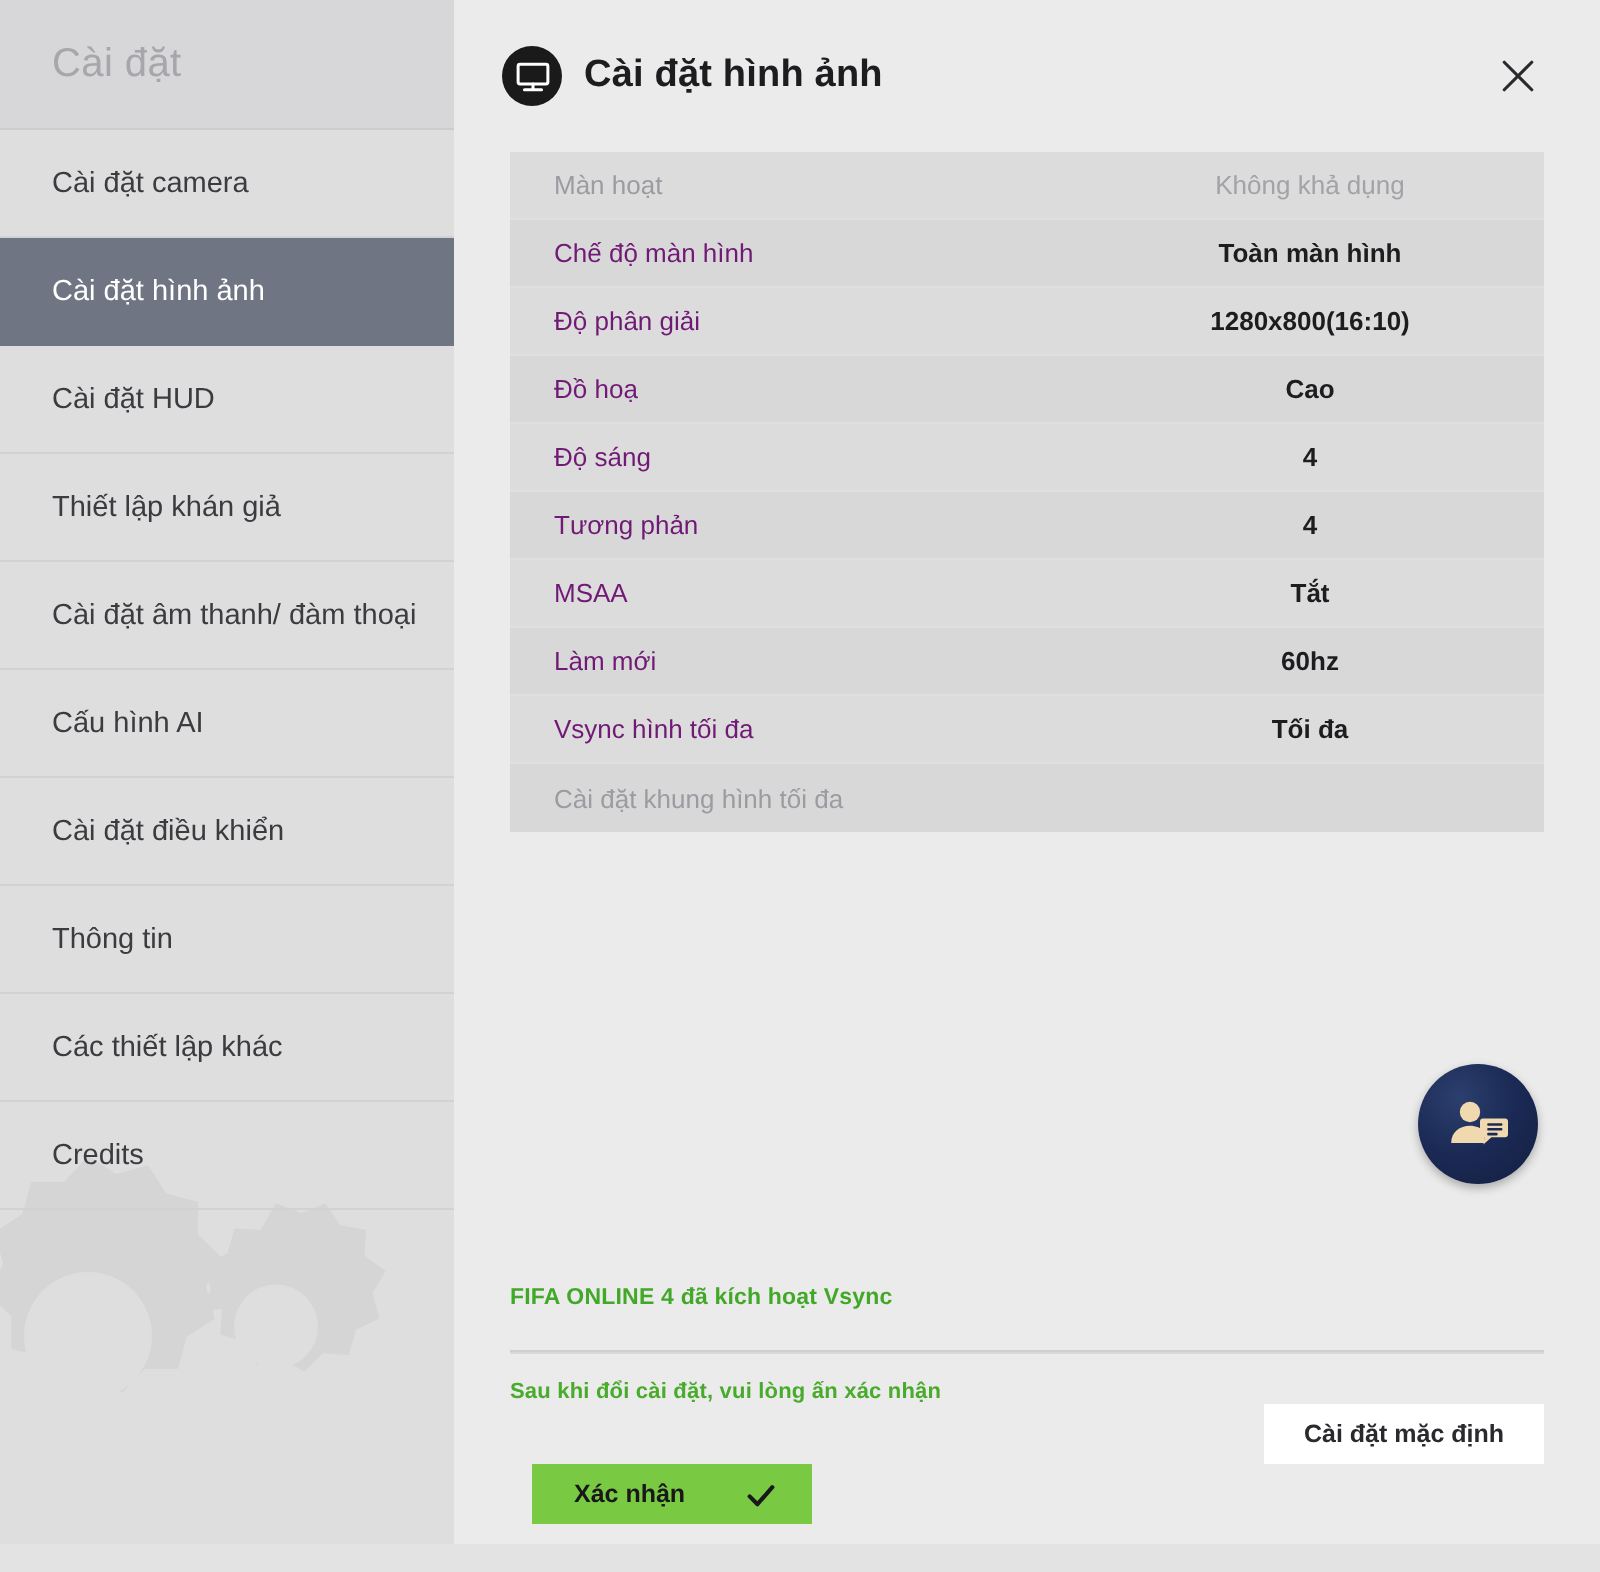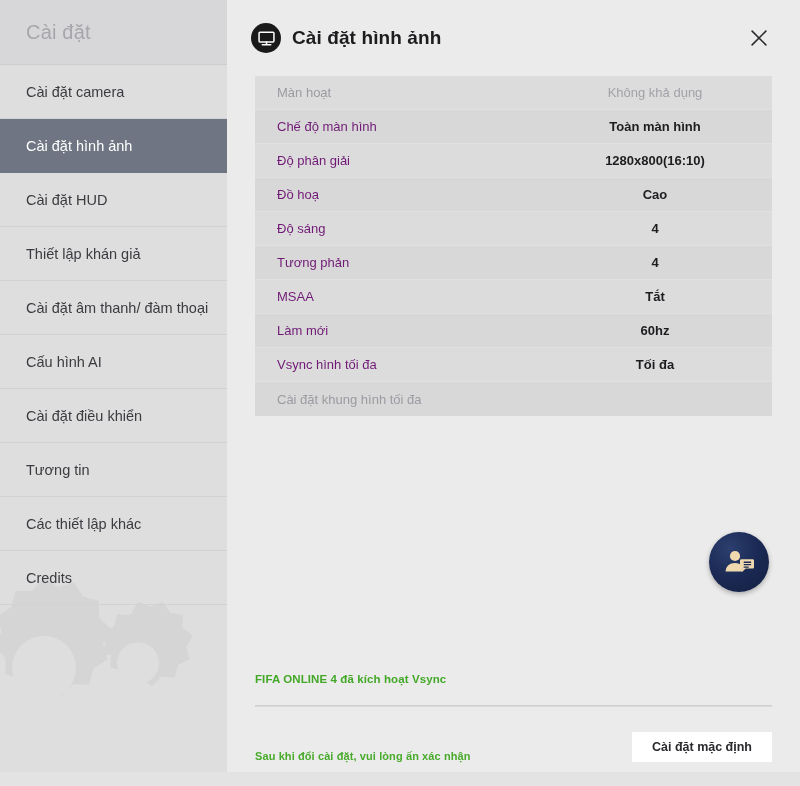--- a/index.html
+++ b/index.html
@@ -183,22 +183,23 @@
     letter-spacing: .1px;
     padding-bottom: 20px;
   }
   .footer-divider {
     height: 2px;
     background: #d9d9da;
     border-top: 1px solid #cfcfd1;
   }
   .footer-bar {
     display: flex;
-    align-items: flex-end;
-    padding-top: 25px;
+    align-items: flex-start;
+    padding-top: 13px;
+    flex-direction: column;
   }
   .hint {
     font-size: 11px;
     font-weight: bold;
     color: #49ab2c;
     letter-spacing: .1px;
   }
   .btn {
     height: 30px;
     display: flex;
@@ -247,21 +248,21 @@
         <span class="side-header-label">Cài đặt</span>
       </div>
 
       <div class="side-item">Cài đặt camera</div>
       <div class="side-item active">Cài đặt hình ảnh</div>
       <div class="side-item">Cài đặt HUD</div>
       <div class="side-item">Thiết lập khán giả</div>
       <div class="side-item">Cài đặt âm thanh/ đàm thoại</div>
       <div class="side-item">Cấu hình AI</div>
       <div class="side-item">Cài đặt điều khiển</div>
-      <div class="side-item">Tương tin</div>
+      <div class="side-item">Thông tin</div>
       <div class="side-item">Các thiết lập khác</div>
       <div class="side-item plain-bg">Credits</div>
     </div>
   </aside>
 
   <section id="panel">
 
     <header id="panel-header">
       <span class="title-icon">
         <svg width="19" height="19" viewBox="0 0 24 24" fill="none" stroke="#ffffff" stroke-width="1.9" stroke-linecap="round">
@@ -344,17 +345,25 @@
         </g>
       </svg>
     </div>
 
     <footer id="footer">
       <div class="vsync-note">FIFA ONLINE 4 đã kích hoạt Vsync</div>
       <div class="footer-divider"></div>
       <div class="footer-bar">
         <span class="hint">Sau khi đổi cài đặt, vui lòng ấn xác nhận</span>
         <button class="btn btn-default">Cài đặt mặc định</button>
+        <button class="btn btn-confirm">
+          <span>Xác nhận</span>
+          <span class="chk">
+            <svg width="17" height="17" viewBox="0 0 24 24" fill="none" stroke="#18181b" stroke-width="2.9" stroke-linecap="round" stroke-linejoin="round">
+              <polyline points="4,13 9.5,18.5 20,6.5"></polyline>
+            </svg>
+          </span>
+        </button>
       </div>
     </footer>
 
   </section>
 </div>
 
 </body></html>

